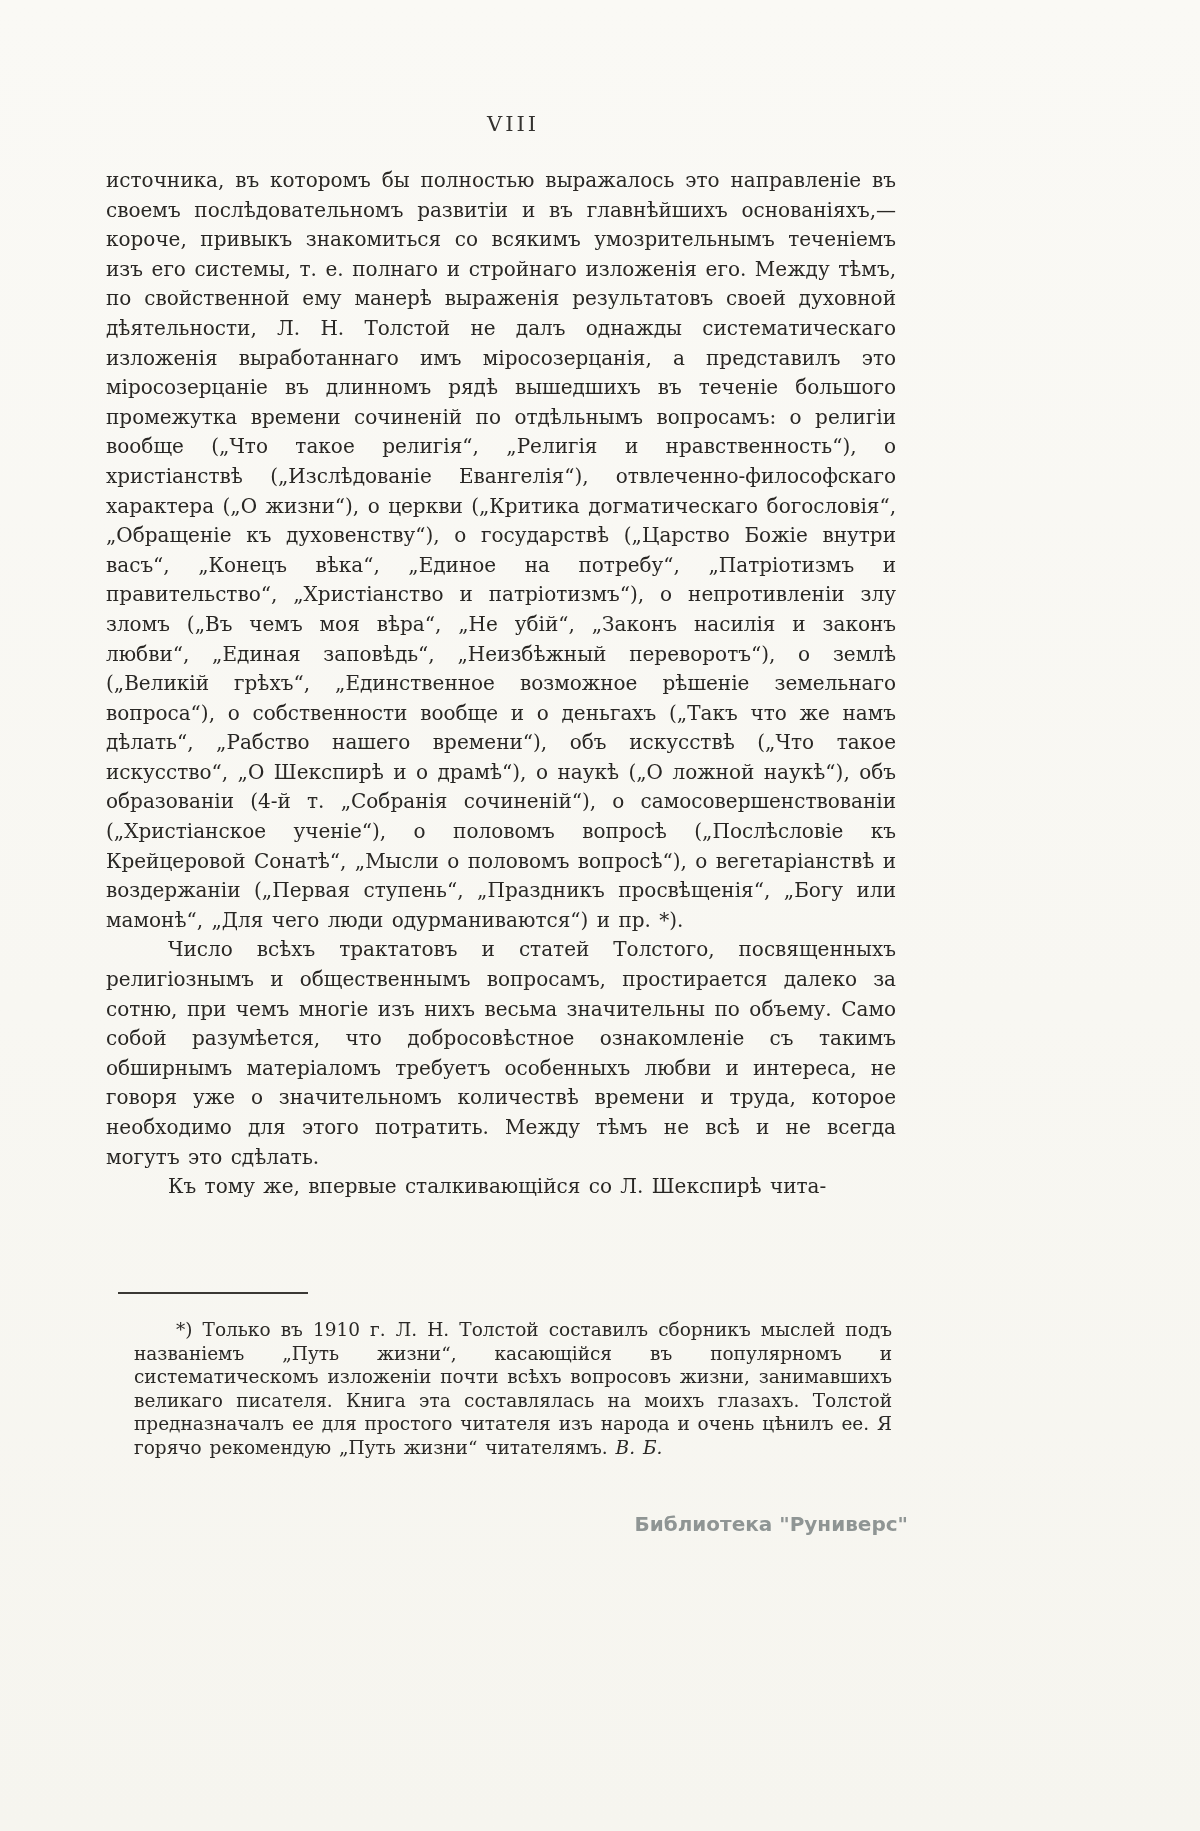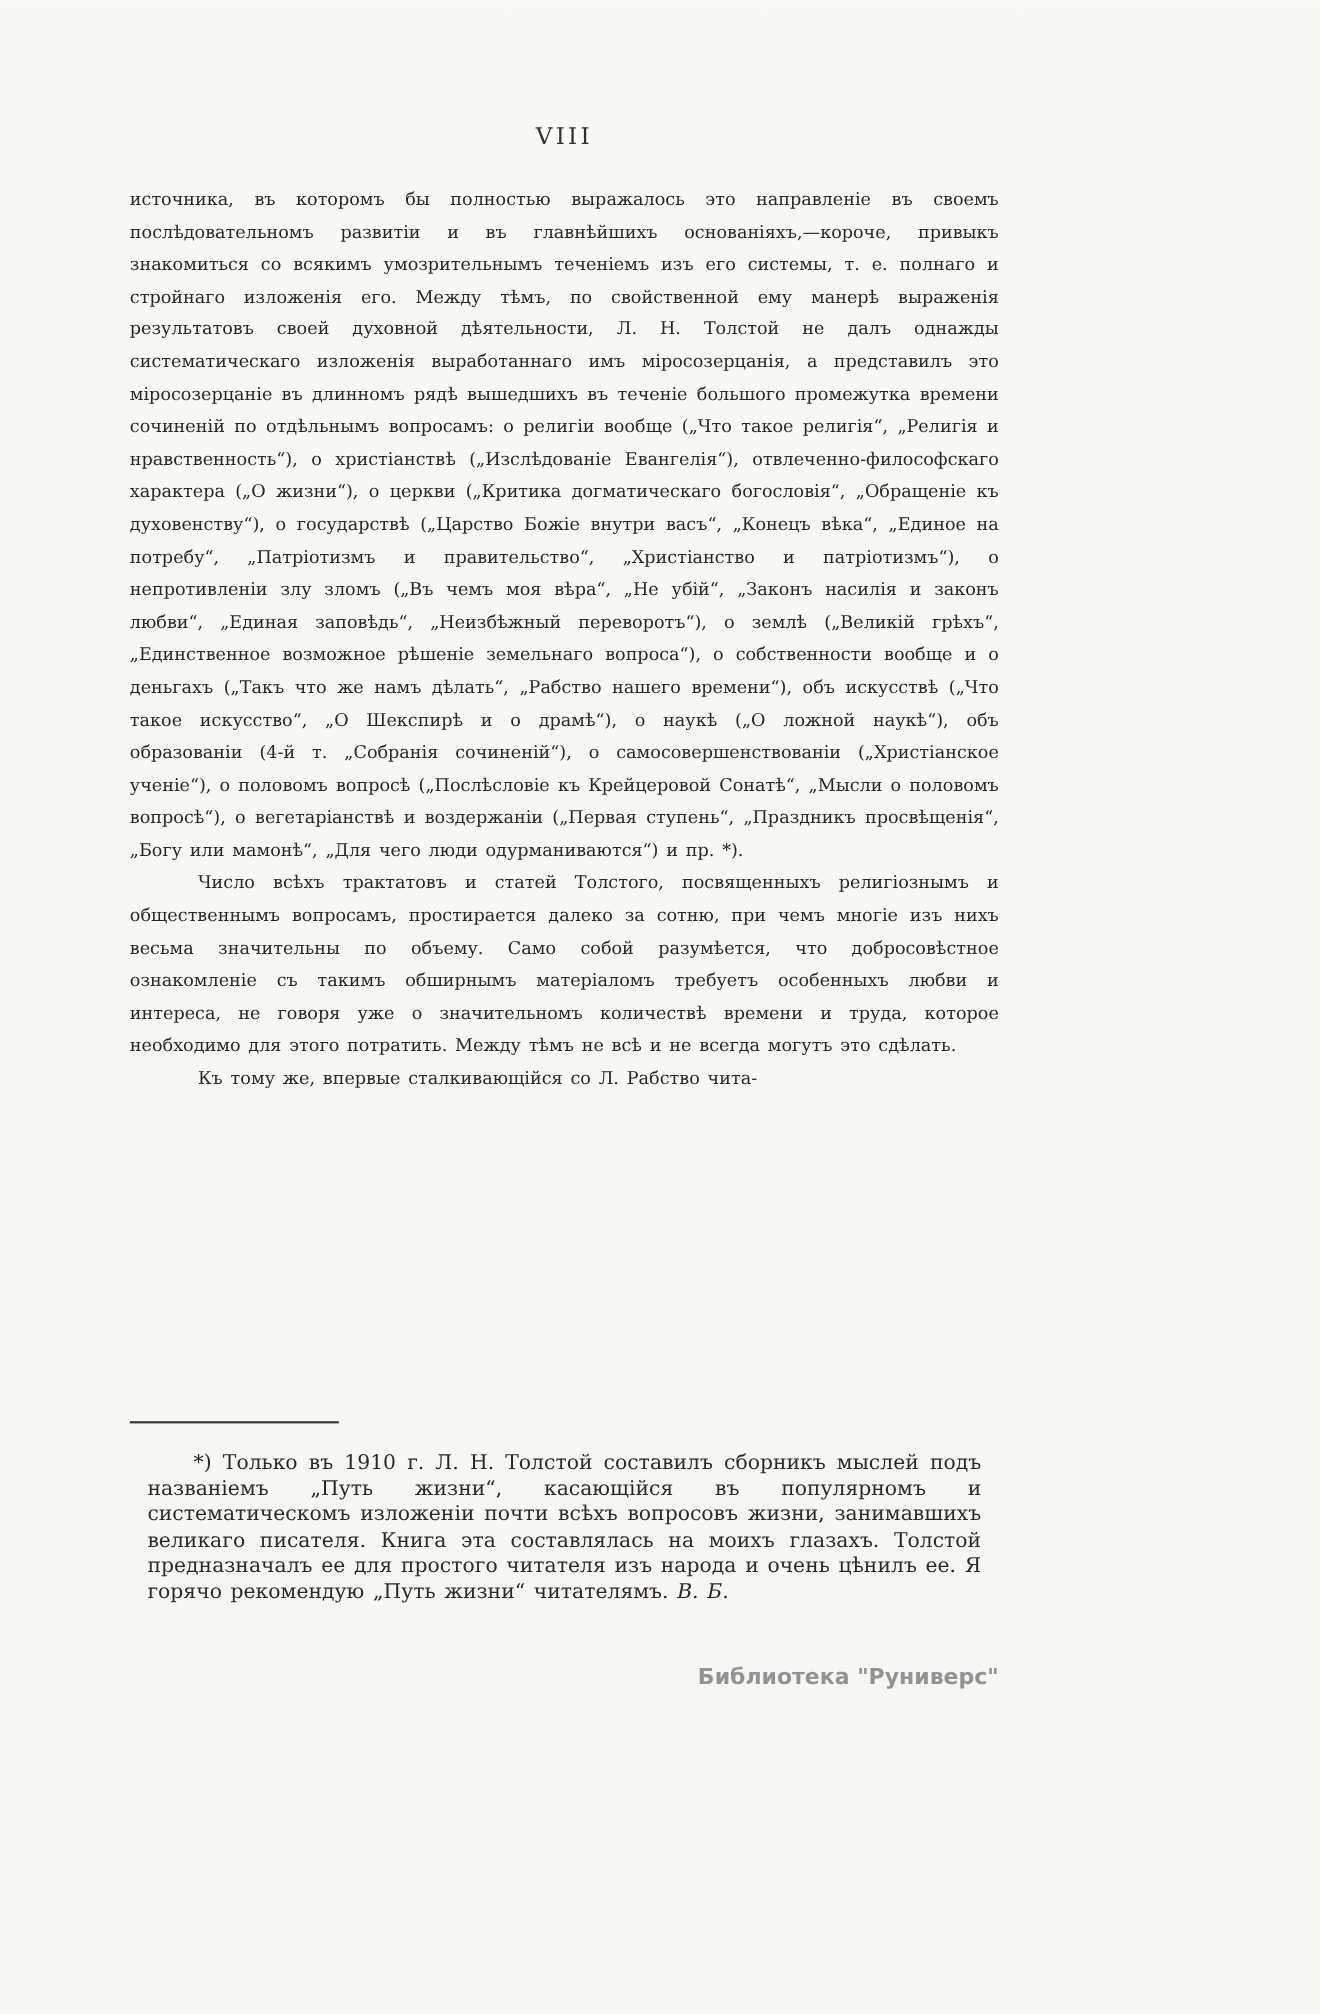--- a/index.html
+++ b/index.html
@@ -23,23 +23,23 @@
     left: 118px;
     width: 790px;
     text-align: center;
     font-size: 21px;
     letter-spacing: 3px;
     color: #34322f;
   }
   .content {
     position: absolute;
     top: 166px;
-    left: 118px;
+    left: 106px;
     width: 790px;
-    font-size: 16px;
+    font-size: 20px;
     line-height: 29.6px;
     text-align: justify;
     color: #292724;
   }
   .content p {
     margin: 0;
     word-spacing: 2px;
   }
   .content p.indent {
     text-indent: 62px;
@@ -85,21 +85,21 @@
 </head>
 <body>
 
 <div class="scan-page">
 
   <div class="page-number">VIII</div>
 
   <div class="content">
     <p>источника, въ которомъ бы полностью выражалось это направленіе въ своемъ послѣдовательномъ развитіи и въ главнѣйшихъ основаніяхъ,—короче, привыкъ знакомиться со всякимъ умозрительнымъ теченіемъ изъ его системы, т. е. полнаго и стройнаго изложенія его. Между тѣмъ, по свойственной ему манерѣ выраженія результатовъ своей духовной дѣятельности, Л. Н. Толстой не далъ однажды систематическаго изложенія выработаннаго имъ міросозерцанія, а представилъ это міросозерцаніе въ длинномъ рядѣ вышедшихъ въ теченіе большого промежутка времени сочиненій по отдѣльнымъ вопросамъ: о религіи вообще („Что такое религія“, „Религія и нравственность“), о христіанствѣ („Изслѣдованіе Евангелія“), отвлеченно-философскаго характера („О жизни“), о церкви („Критика догматическаго богословія“, „Обращеніе къ духовенству“), о государствѣ („Царство Божіе внутри васъ“, „Конецъ вѣка“, „Единое на потребу“, „Патріотизмъ и правительство“, „Христіанство и патріотизмъ“), о непротивленіи злу зломъ („Въ чемъ моя вѣра“, „Не убій“, „Законъ насилія и законъ любви“, „Единая заповѣдь“, „Неизбѣжный переворотъ“), о землѣ („Великій грѣхъ“, „Единственное возможное рѣшеніе земельнаго вопроса“), о собственности вообще и о деньгахъ („Такъ что же намъ дѣлать“, „Рабство нашего времени“), объ искусствѣ („Что такое искусство“, „О Шекспирѣ и о драмѣ“), о наукѣ („О ложной наукѣ“), объ образованіи (4-й т. „Собранія сочиненій“), о самосовершенствованіи („Христіанское ученіе“), о половомъ вопросѣ („Послѣсловіе къ Крейцеровой Сонатѣ“, „Мысли о половомъ вопросѣ“), о вегетаріанствѣ и воздержаніи („Первая ступень“, „Праздникъ просвѣщенія“, „Богу или мамонѣ“, „Для чего люди одурманиваются“) и пр. *).</p>
     <p class="indent">Число всѣхъ трактатовъ и статей Толстого, посвященныхъ религіознымъ и общественнымъ вопросамъ, простирается далеко за сотню, при чемъ многіе изъ нихъ весьма значительны по объему. Само собой разумѣется, что добросовѣстное ознакомленіе съ такимъ обширнымъ матеріаломъ требуетъ особенныхъ любви и интереса, не говоря уже о значительномъ количествѣ времени и труда, которое необходимо для этого потратить. Между тѣмъ не всѣ и не всегда могутъ это сдѣлать.</p>
-    <p class="indent">Къ тому же, впервые сталкивающійся со Л. Рабство чита-</p>
+    <p class="indent">Къ тому же, впервые сталкивающійся со Л. Шекспирѣ чита-</p>
   </div>
 
   <div class="footnote-rule"></div>
 
   <div class="footnote">
     <p><span>*) Только въ 1910 г. Л. Н. Толстой составилъ сборникъ мыслей подъ названіемъ „Путь жизни“, касающійся въ популярномъ и систематическомъ изложеніи почти всѣхъ вопросовъ жизни, занимавшихъ великаго писателя. Книга эта составлялась на моихъ глазахъ. Толстой предназначалъ ее для простого читателя изъ народа и очень цѣнилъ ее. Я горячо рекомендую „Путь жизни“ читателямъ.</span>
       <span class="signature">В. Б.</span>
     </p>
   </div>
 

